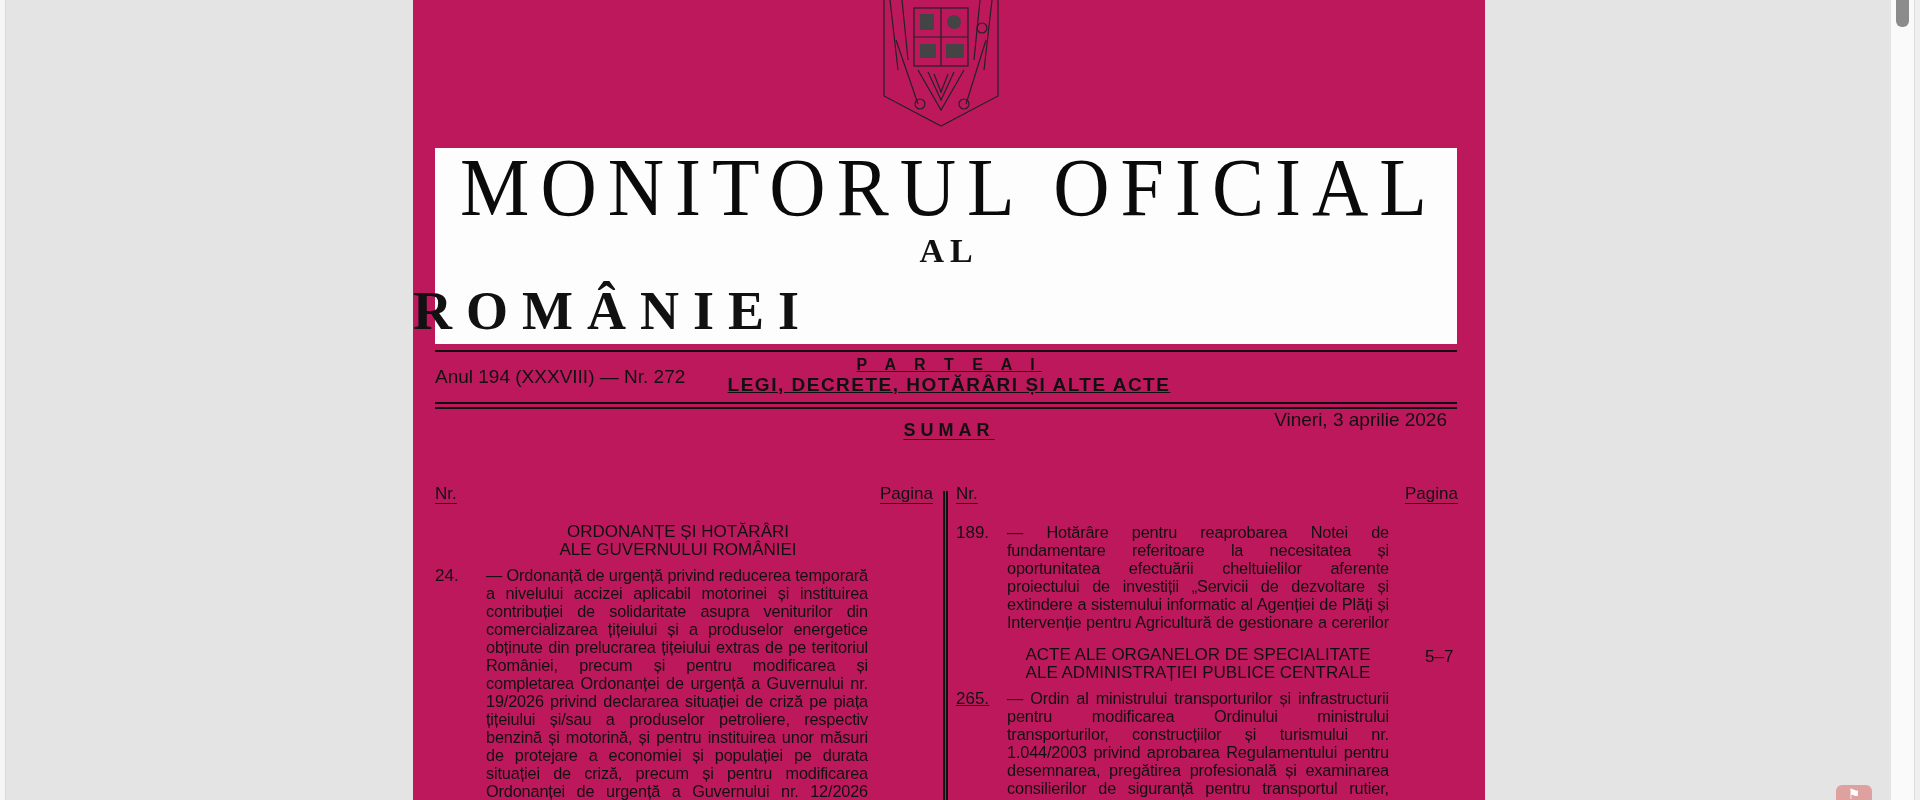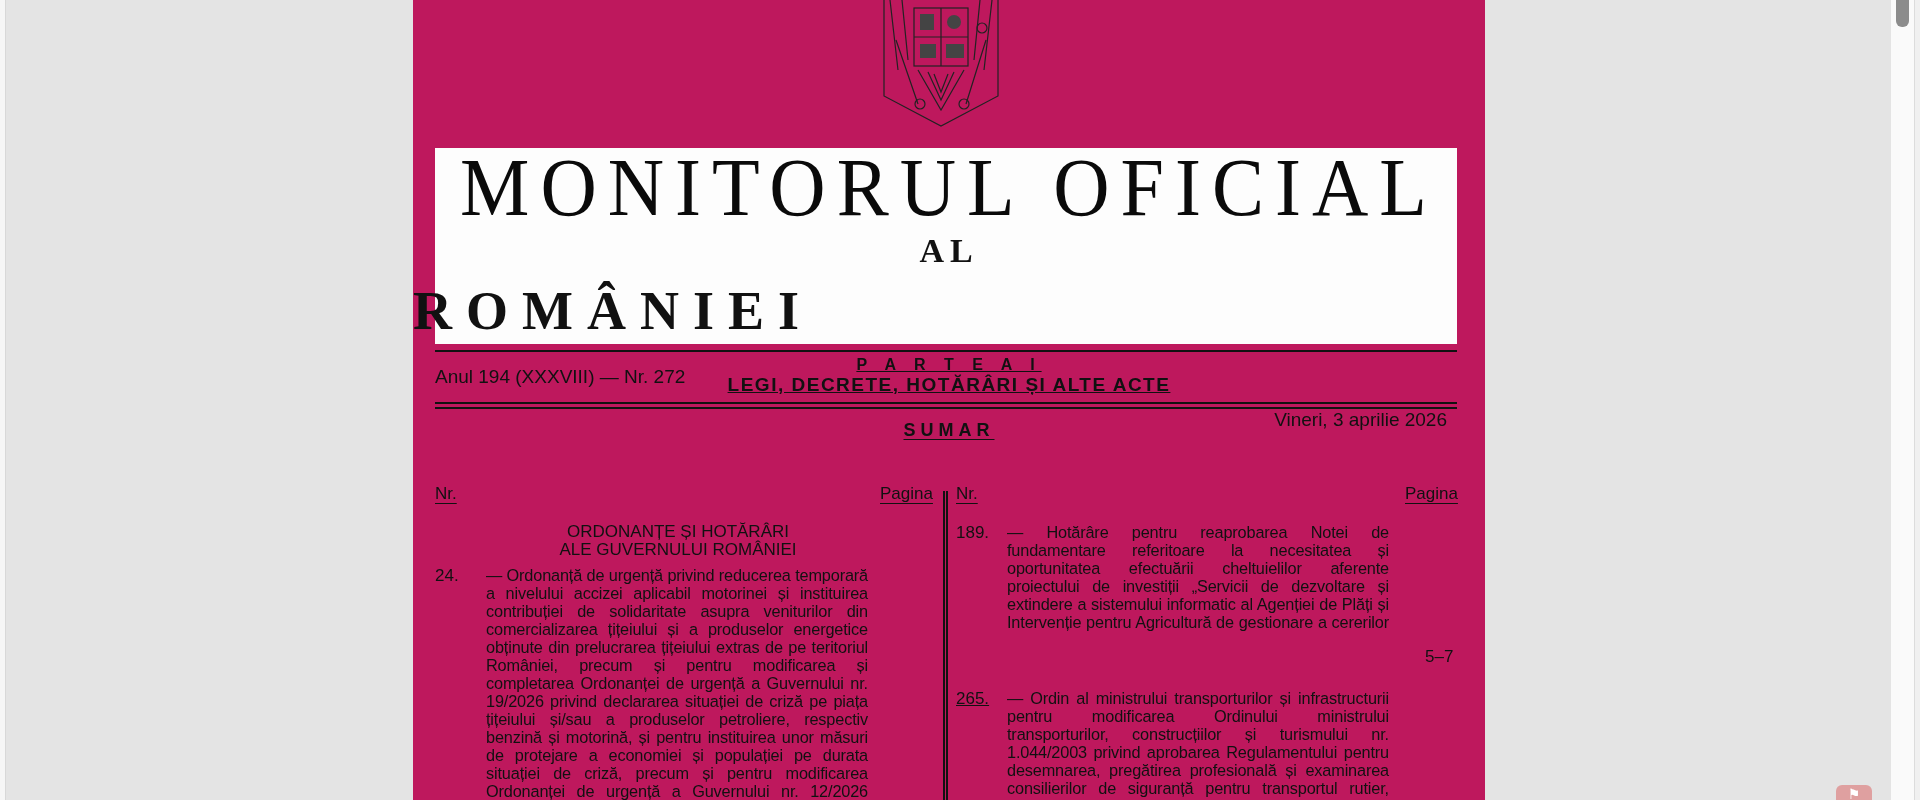--- a/index.html
+++ b/index.html
@@ -117,20 +117,24 @@
 
   <div class="divider"></div>
 
   <div class="col-head" style="left:543px;">Nr.</div>
   <div class="col-head" style="left:992px;">Pagina</div>
 
   <div class="entry-nr" style="left:543px;top:523px;">189.</div>
   <div class="entry-text" style="left:594px;top:523px;width:382px;height:108px;overflow:hidden;">— Hotărâre pentru reaprobarea Notei de fundamentare referitoare la necesitatea și oportunitatea efectuării cheltuielilor aferente proiectului de investiții „Servicii de dezvoltare și extindere a sistemului informatic al Agenției de Plăți și Intervenție pentru Agricultură de gestionare a cererilor de plată” ...................................</div>
   <div class="entry-page" style="left:1012px;top:647px;">5–7</div>
 
+  <div class="section-head" style="left:594px;width:382px;top:646px;">
+    <div>ACTE ALE ORGANELOR DE SPECIALITATE</div>
+    <div>ALE ADMINISTRAȚIEI PUBLICE CENTRALE</div>
+  </div>
 
   <div class="entry-nr" style="left:543px;top:689px;text-decoration:underline;">265.</div>
   <div class="entry-text" style="left:594px;top:689px;width:382px;">— Ordin al ministrului transporturilor și infrastructurii pentru modificarea Ordinului ministrului transporturilor, construcțiilor și turismului nr. 1.044/2003 privind aprobarea Regulamentului pentru desemnarea, pregătirea profesională și examinarea consilierilor de siguranță pentru transportul rutier, feroviar sau pe căile navigabile</div>
 </div>
 
 <div class="scroll-track"></div>
 <div class="scroll-thumb"></div>
 <div class="right-edge"></div>
 
 <div class="a11y-btn">

